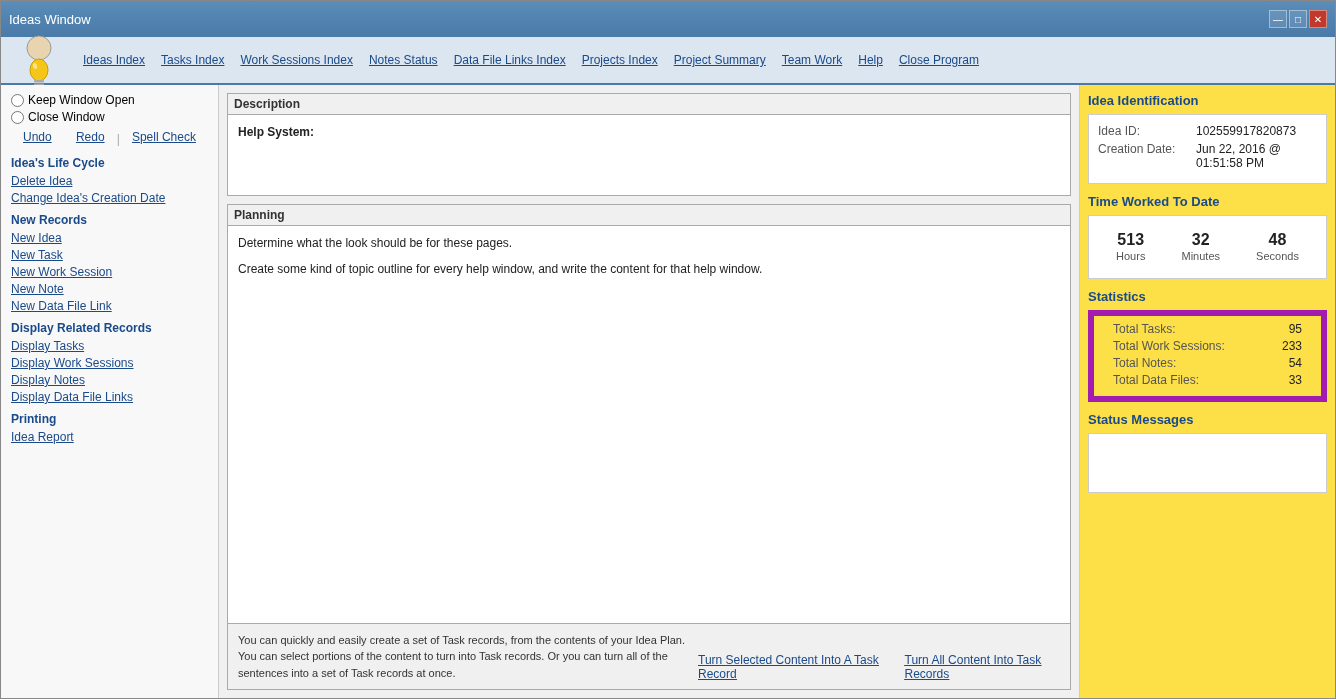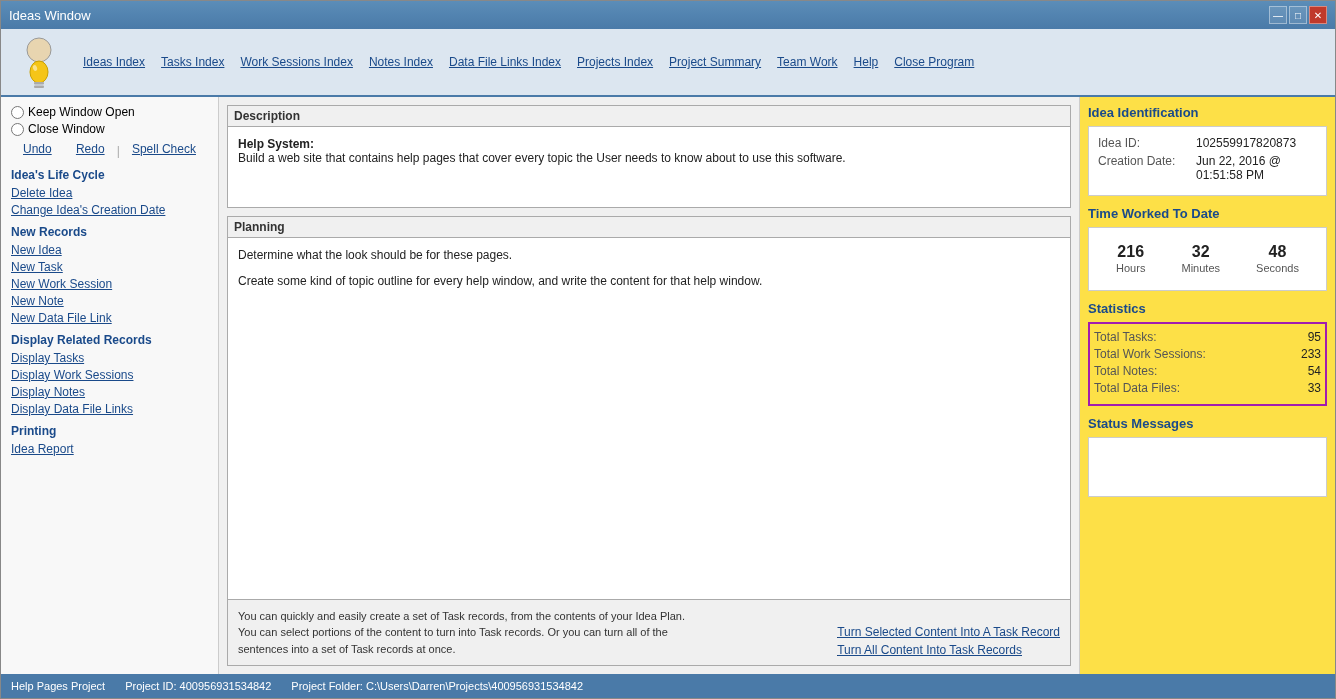--- a/index.html
+++ b/index.html
@@ -14,21 +14,21 @@
     .window {
       width: 1336px;
       height: 699px;
       background: #f0f0f0;
       border: 1px solid #888;
       display: flex;
       flex-direction: column;
     }
     .title-bar {
       background: linear-gradient(to bottom, #5b8db8, #4a7aa8);
-      height: 28px;
+      height: 36px;
       display: flex;
       align-items: center;
       justify-content: space-between;
       padding: 0 8px;
       color: white;
       font-size: 13px;
       flex-shrink: 0;
     }
     .title-bar-controls {
       display: flex;
@@ -42,21 +42,21 @@
       justify-content: center;
       font-size: 10px;
       cursor: pointer;
       border: 1px solid rgba(255,255,255,0.4);
       background: rgba(255,255,255,0.1);
       color: white;
     }
     .title-btn.close { background: #c0392b; }
     .nav-bar {
       background: #dce6f0;
-      height: 68px;
+      height: 48px;
       display: flex;
       align-items: center;
       padding: 0 8px;
       border-bottom: 2px solid #4a7aa8;
       flex-shrink: 0;
     }
     .nav-logo {
       width: 60px;
       height: 55px;
       display: flex;
@@ -174,22 +174,22 @@
       align-items: flex-end;
       font-size: 11px;
     }
     .bottom-left-text {
       color: #333;
       max-width: 460px;
       line-height: 1.5;
     }
     .bottom-right-links {
       display: flex;
-      flex-direction: column;
-      gap: 4px;
+      flex-direction: row;
+      gap: 19px;
       text-decoration: underline;
     }
     .bottom-link {
       color: #1a4a8a;
       text-decoration: underline;
       cursor: pointer;
       font-size: 12px;
     }
     .right-panel {
       width: 256px;
@@ -239,22 +239,22 @@
       font-size: 16px;
       font-weight: bold;
       color: #222;
       display: block;
     }
     .time-label {
       font-size: 11px;
       color: #555;
     }
     .stats-box {
-      border: 2px solid #a21caf;
-      padding: 6px 4px;
+      border: 6px solid #a21caf;
+      padding: 6px 19px;
       font-size: 12px;
     }
     .stat-row {
       display: flex;
       justify-content: space-between;
       margin-bottom: 3px;
     }
     .stat-label { color: #555; }
     .stat-value { color: #222; font-weight: 500; }
     .status-messages-box {
@@ -302,21 +302,21 @@
         <rect x="20" y="47" width="10" height="2.5" rx="1" fill="#aaa"></rect>
         <rect x="20" y="50.5" width="10" height="2.5" rx="1" fill="#aaa"></rect>
 
         <ellipse cx="21" cy="33" rx="2" ry="3" fill="rgba(255,255,255,0.5)" transform="rotate(-20,21,33)"></ellipse>
       </svg>
     </div>
     <div class="nav-links">
       <span class="nav-link">Ideas Index</span>
       <span class="nav-link">Tasks Index</span>
       <span class="nav-link">Work Sessions Index</span>
-      <span class="nav-link">Notes Index</span>
+      <span class="nav-link">Notes Status</span>
       <span class="nav-link">Data File Links Index</span>
       <span class="nav-link">Projects Index</span>
       <span class="nav-link">Project Summary</span>
       <span class="nav-link">Team Work</span>
       <span class="nav-link">Help</span>
       <span class="nav-link">Close Program</span>
     </div>
   </div>
 
   <div class="main-content">
@@ -354,21 +354,20 @@
       <div class="sidebar-section-header">Printing</div>
       <a class="sidebar-link">Idea Report</a>
     </div>
 
     <div class="center-content">
 
       <div class="description-panel">
         <div class="panel-header">Description</div>
         <div class="description-text">
           <strong>Help System:</strong><br>
-          <span>Build a web site that contains help pages that cover every topic the User needs to know about to use this software.</span>
         </div>
       </div>
 
       <div class="planning-panel">
         <div class="panel-header">Planning</div>
         <div class="planning-text">
           <p style="margin-bottom:12px;">Determine what the look should be for these pages.</p>
           <p>Create some kind of topic outline for every help window, and write the content for that help window.</p>
         </div>
 
@@ -396,21 +395,21 @@
             <span class="info-value">Jun 22, 2016 @ 01:51:58 PM</span>
           </div>
         </div>
       </div>
 
       <div class="right-section">
         <div class="right-section-header">Time Worked To Date</div>
         <div class="right-section-content">
           <div class="time-worked">
             <div class="time-unit">
-              <span class="time-number">216</span>
+              <span class="time-number">513</span>
               <span class="time-label">Hours</span>
             </div>
             <div class="time-unit">
               <span class="time-number">32</span>
               <span class="time-label">Minutes</span>
             </div>
             <div class="time-unit">
               <span class="time-number">48</span>
               <span class="time-label">Seconds</span>
             </div>
@@ -440,24 +439,13 @@
         </div>
       </div>
 
       <div class="right-section">
         <div class="right-section-header">Status Messages</div>
         <div class="status-messages-box"></div>
       </div>
     </div>
   </div>
 
-  <div class="status-bar">
-    <span>Help Pages Project</span>
-    <span>
-      <span>Project ID:</span>
-      <span>400956931534842</span>
-    </span>
-    <span>
-      <span>Project Folder:</span>
-      <span>C:\Users\Darren\Projects\400956931534842</span>
-    </span>
-  </div>
 </div>
 
 </body></html>

